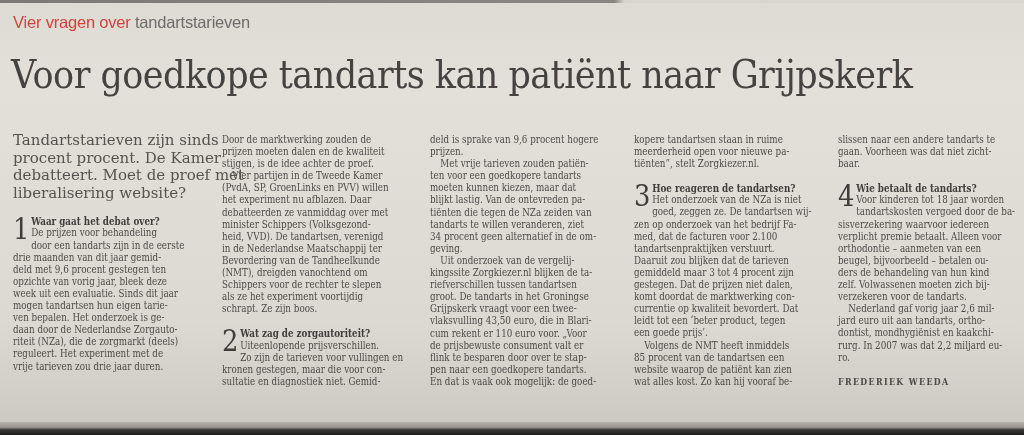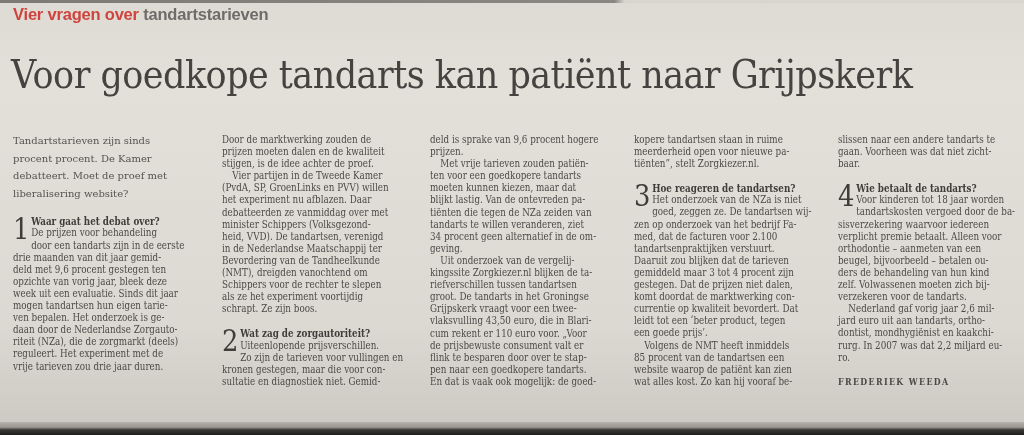--- a/index.html
+++ b/index.html
@@ -27,23 +27,23 @@
       background: linear-gradient(180deg, #dedbd5 0%, #e3e0da 20%, #dcd9d3 75%, #ccc9c3 100%);
     }
     .bottom-edge {
       position: absolute;
       left: 0; top: 422px;
       width: 1024px; height: 13px;
       background: linear-gradient(180deg, #b5b2ad 0%, #9a9792 40%, #3a3936 60%, #1f1e1c 100%);
     }
     .kicker {
       position: absolute;
-      left: 13px; top: 2px;
+      left: 13px; top: 10px;
       font-family: "Liberation Sans", sans-serif;
-      font-weight: bold;
+      font-weight: normal;
       font-size: 16.5px;
       letter-spacing: -0.2px;
       white-space: nowrap;
     }
     .kicker .red { color: #d0433d; }
     .kicker .grey { color: #6e6c69; }
     .headline {
       position: absolute;
       left: 11px; top: 48px;
       font-family: "DejaVu Serif", serif;
@@ -58,21 +58,21 @@
       position: absolute;
       top: 131px;
       font-family: "DejaVu Serif", serif;
       font-size: 10.2px;
       line-height: 12.1px;
       color: #4c4a47;
     }
     .line { display: block; white-space: nowrap; }
     .indent { padding-left: 12px; }
     .intro {
-      font-size: 10px;
+      font-size: 15px;
       line-height: 17.6px;
       color: #55534f;
       margin-top: -2px;
     }
     .section {
       margin-top: 12px;
       position: relative;
     }
     .sec-num {
       float: left;

